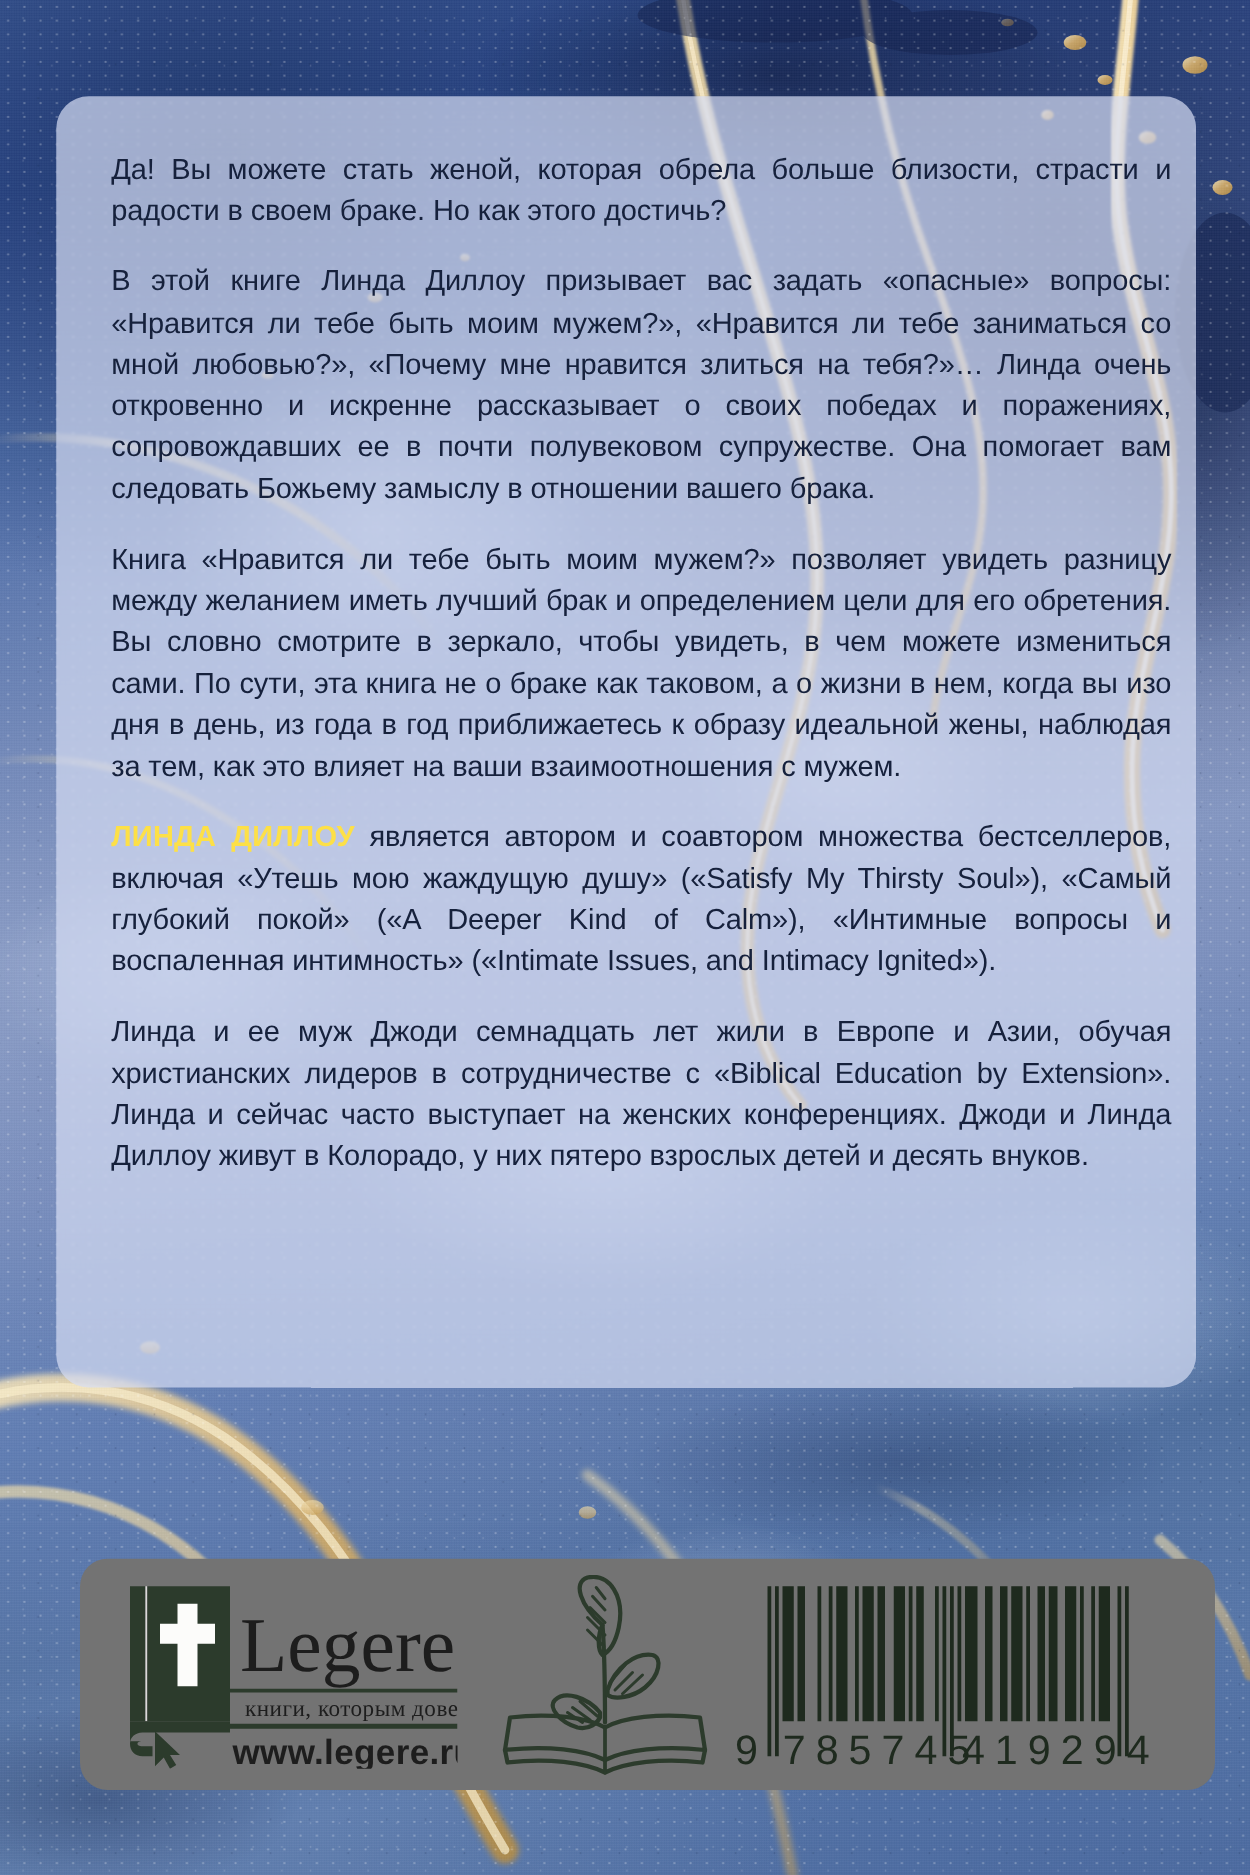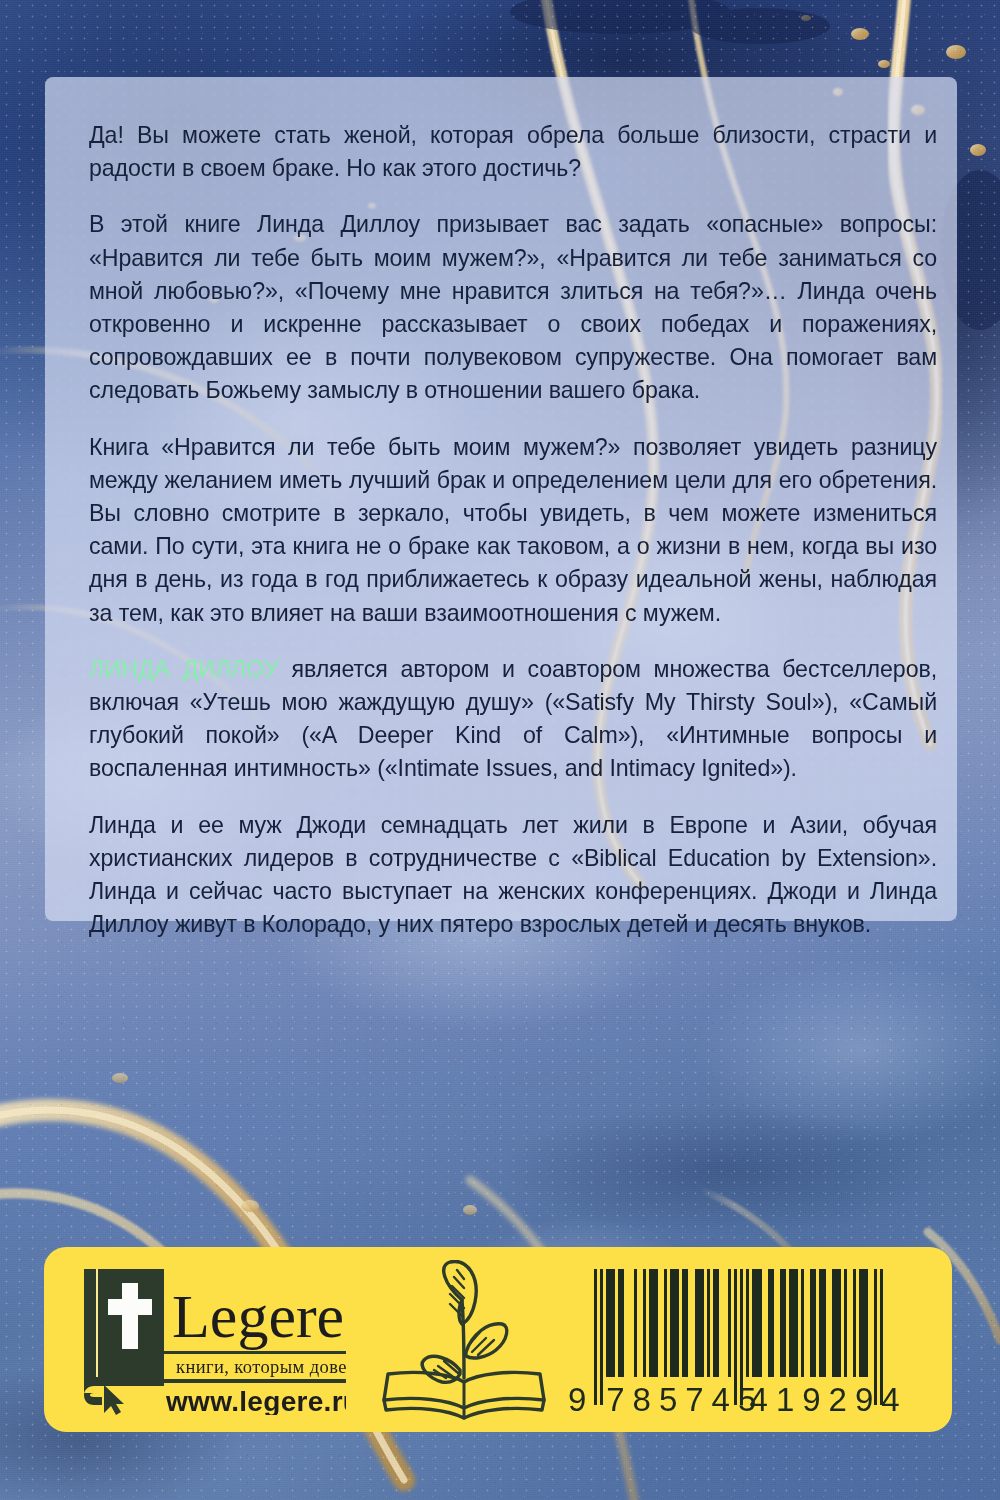--- a/index.html
+++ b/index.html
@@ -97,51 +97,51 @@
       repeating-linear-gradient(0deg,  rgba(255,255,255,0.10) 0 1px, rgba(0,0,0,0.06) 1px 2px),
       repeating-linear-gradient(90deg, rgba(255,255,255,0.08) 0 1px, rgba(0,0,0,0.05) 1px 2px);
   }
 
   
   #text-panel {
     position: absolute;
     left: 45px;
     top: 77px;
     width: 912px;
-    height: 844px;
-    border-radius: 8px;
+    height: 1033px;
+    border-radius: 26px;
     background: rgba(214,221,243,0.70);
     backdrop-filter: blur(1px);
     padding: 42px 20px 30px 44px;
   }
 
   .blurb {
     color: #16213c;
     font-size: 23.2px;
     line-height: 33.2px;
     text-align: justify;
     letter-spacing: -0.1px;
     margin-bottom: 23px;
   }
   .blurb:last-child { margin-bottom: 0; }
 
   .author-name {
-    font-weight: normal;
-    color: #86efac;
+    font-weight: bold;
+    color: #fde047;
     letter-spacing: 0.2px;
   }
 
   
   #bottom-bar {
     position: absolute;
-    left: 44px;
+    left: 64px;
     top: 1247px;
     width: 908px;
     height: 185px;
-    background: #fde047;
+    background: #737373;
     border-radius: 22px;
     display: flex;
     align-items: center;
     padding: 0 26px 0 32px;
   }
 
   
   #legere-logo {
     width: 270px;
     height: 150px;

